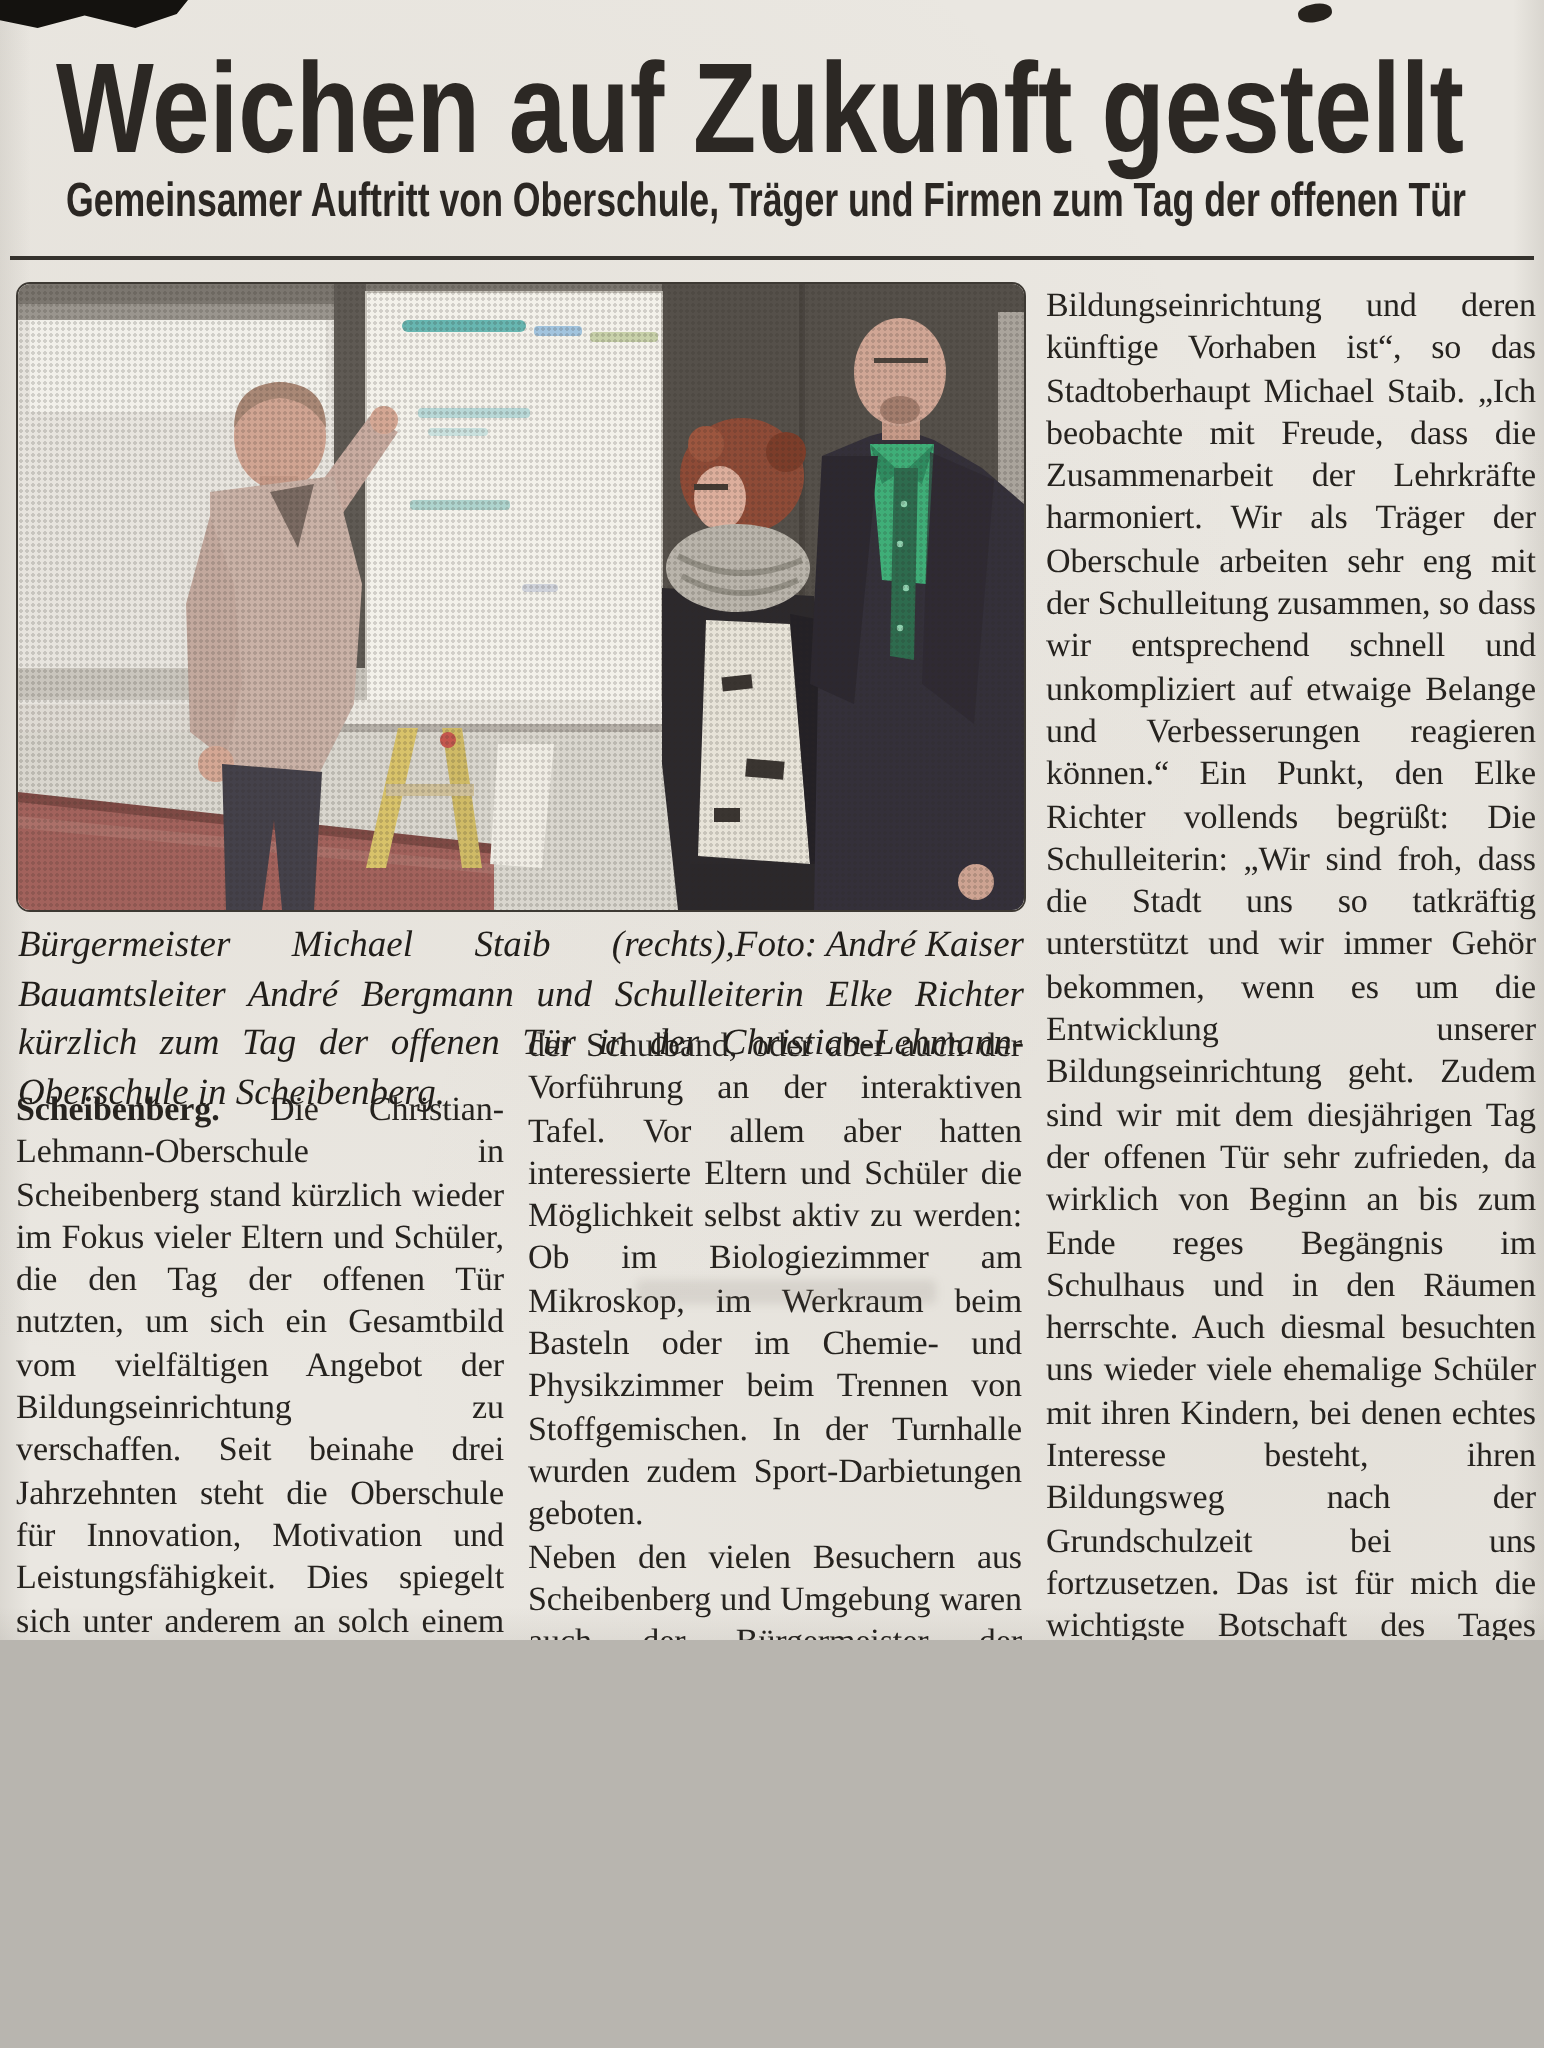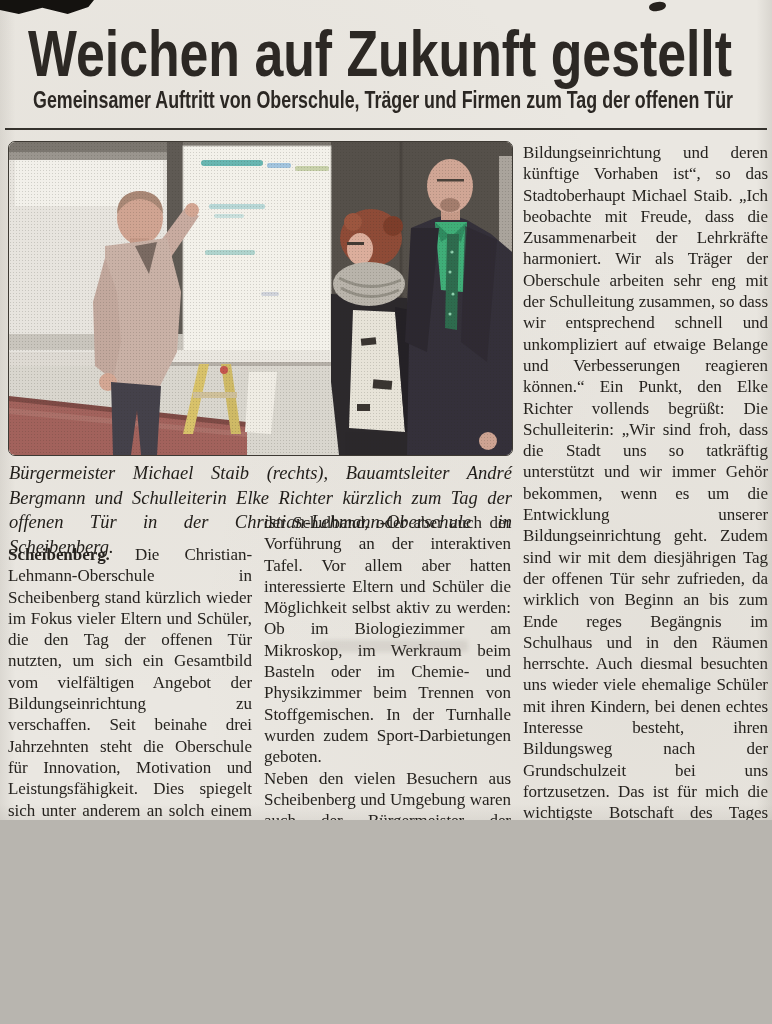--- a/index.html
+++ b/index.html
@@ -162,20 +162,21 @@
         <ellipse cx="441" cy="44" rx="23" ry="27" fill="#d0a695"></ellipse>
         <ellipse cx="441" cy="63" rx="10" ry="7" fill="#9b7666" opacity=".85"></ellipse>
         <rect x="428" y="37" width="27" height="2.5" fill="#4a413a"></rect>
         <circle cx="479" cy="299" r="9" fill="#cda392"></circle>
       </g>
     </svg>
     <div class="halftone"></div>
   </figure>
 
   <p class="caption">
+    <span class="credit">Foto: André Kaiser</span>
     <span>Bürgermeister Michael Staib (rechts), Bauamtsleiter André Bergmann und Schulleiterin Elke Richter kürzlich zum Tag der offenen Tür in der Christian-Lehmann-Oberschule in Scheibenberg.</span>
   </p>
 
   <div class="col col1">
     <p><b class="leadin">Scheibenberg.</b>
       <span>Die Christian-Lehmann-Oberschule in Scheibenberg stand kürzlich wieder im Fokus vieler Eltern und Schüler, die den Tag der offenen Tür nutzten, um sich ein Gesamtbild vom vielfältigen Angebot der Bildungseinrichtung zu verschaffen. Seit beinahe drei Jahrzehnten steht die Oberschule für Innovation, Motivation und Leistungsfähigkeit. Dies spiegelt sich unter anderem an solch einem Tag im freiwilligen Engagement der Lehrer und der vielen Schüler wider, die gemeinsam zum Gelingen des Tages beitragen, so wurde erneut ein beachtliches Programm auf die Beine gestellt. In jedem Raum des Gebäudes sowie in der Turnhalle präsentierte man die einzelnen Schulfächer sowie Ganztagsangebote mit Highlights wie den Auftritten des Chores und</span></p>
   </div>
 
   <div class="col col2">
     <p><span>der Schulband, oder aber auch der Vorführung an der interaktiven Tafel. Vor allem aber hatten interessierte Eltern und Schüler die Möglichkeit selbst aktiv zu werden: Ob im Biologiezimmer am Mikroskop, im Werkraum beim Basteln oder im Chemie- und Physikzimmer beim Trennen von Stoffgemischen. In der Turnhalle wurden zudem Sport-Darbietungen geboten.</span></p>

